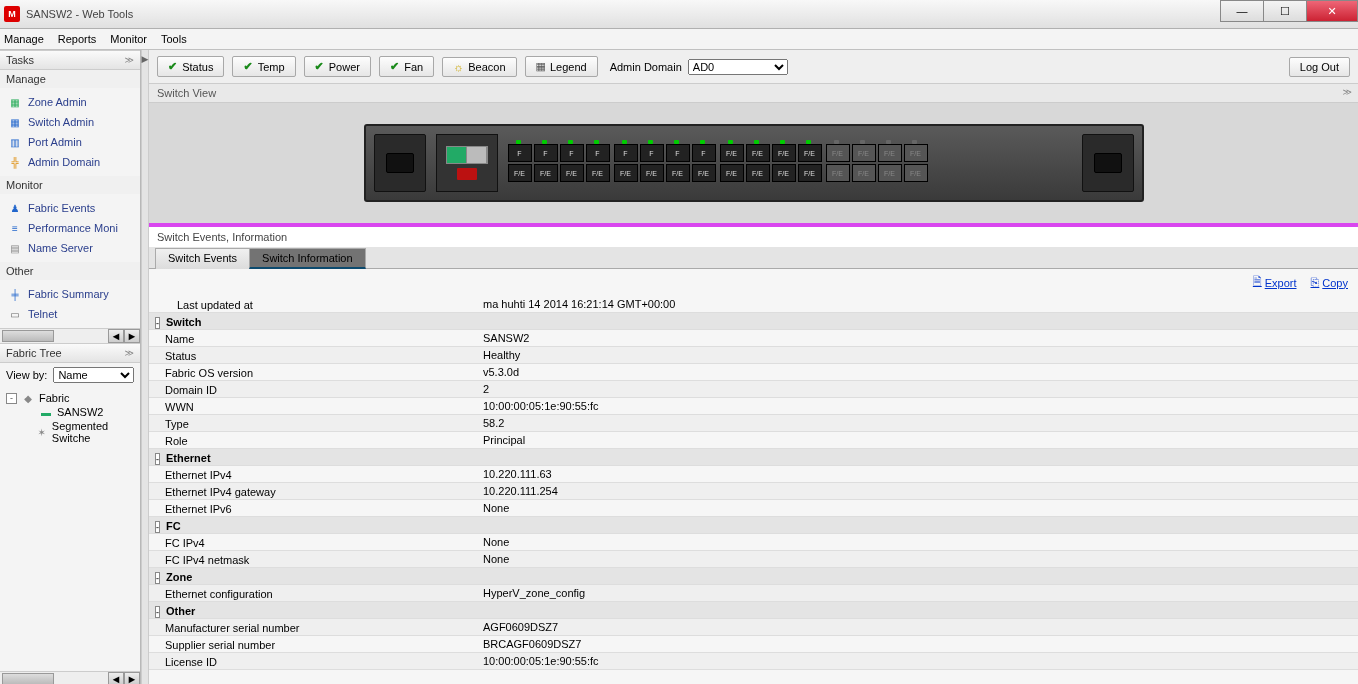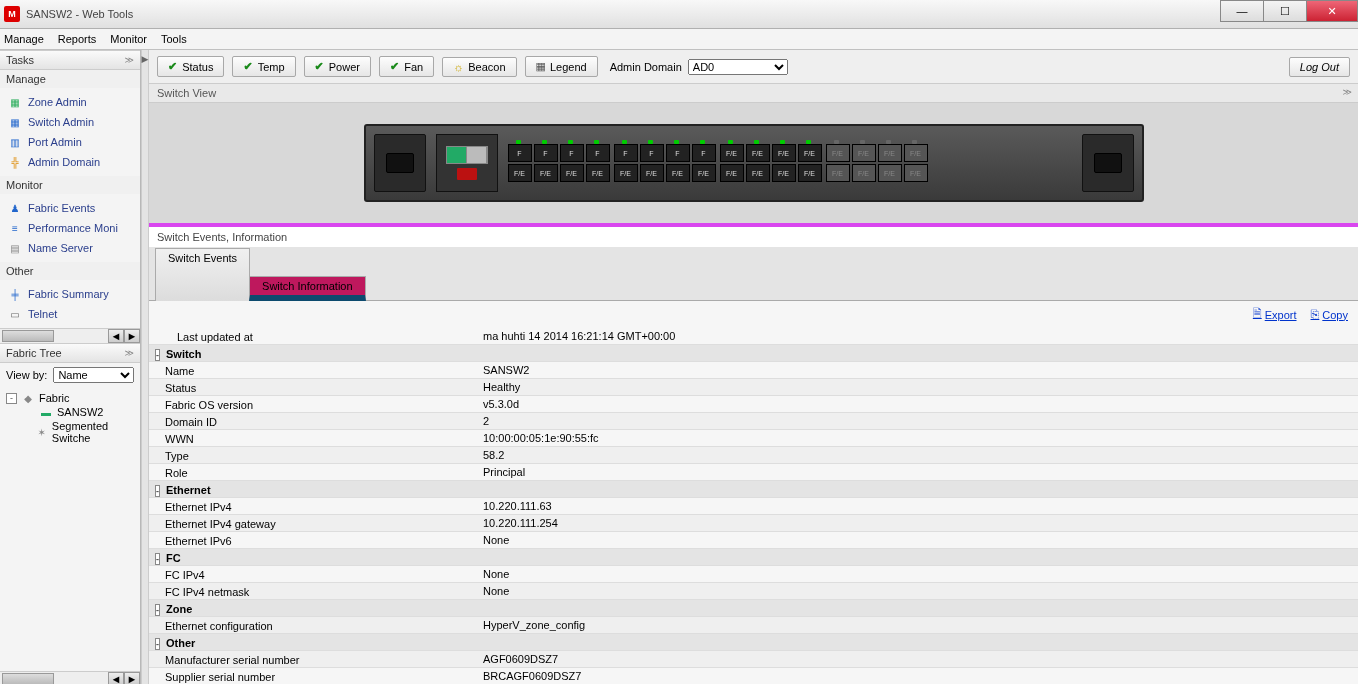--- a/index.html
+++ b/index.html
@@ -32,21 +32,21 @@
 .splitter{width:6px;background:#e4e4e4;border-left:1px solid #ccc;border-right:1px solid #ccc;display:flex;align-items:flex-start;justify-content:center;}
 .splitter .arrow{margin-top:4px;font-size:9px;color:#666;}
 .main{flex:1;display:flex;flex-direction:column;background:#e8e8e8;min-width:0;}
 .toolbar{display:flex;align-items:center;padding:6px 8px;gap:8px;border-bottom:1px solid #ccc;background:#efefef;}
 .tbtn{display:flex;align-items:center;gap:5px;background:linear-gradient(#fdfdfd,#e6e6e6);border:1px solid #a8a8a8;border-radius:2px;padding:3px 10px;cursor:pointer;}
 .tbtn .chk{color:#1a8a1a;font-weight:bold;}
 .tbtn .bulb{color:#c9a400;}
 .tbtn .grid{letter-spacing:-1px;color:#555;}
 .admin-domain{display:flex;align-items:center;gap:6px;margin-left:4px;}
 .admin-domain select{font-size:11px;width:100px;}
-.logout{margin-left:auto;font-style:italic;}
+.logout{margin-left:auto;}
 .section-title{padding:3px 8px;color:#555;border-bottom:1px solid #ccc;background:#e9e9e9;position:relative;}
 .section-title .chev{position:absolute;right:6px;top:3px;color:#888;font-size:9px;}
 .switch-view{height:120px;background:#d8d8d8;display:flex;align-items:center;justify-content:center;}
 .switch-body{width:760px;height:74px;background:linear-gradient(#5a5a5a,#3a3a3a);border:2px solid #222;border-radius:3px;display:flex;align-items:center;padding:0 8px;gap:10px;position:relative;}
 .psu{width:50px;height:56px;background:#2a2a2a;border:1px solid #111;border-radius:2px;display:flex;align-items:center;justify-content:center;}
 .psu .plug{width:26px;height:18px;background:#111;border:1px solid #000;border-radius:2px;}
 .ctrl{width:60px;height:56px;background:#333;border:1px solid #111;display:flex;flex-direction:column;align-items:center;justify-content:center;gap:4px;}
 .ctrl .eth{width:40px;height:16px;background:#eee;border:1px solid #888;display:flex;}
 .ctrl .eth div{flex:1;background:#bbb;border-right:1px solid #888;}
 .ctrl .eth div:first-child{background:#2a6;}
@@ -54,21 +54,21 @@
 .ports{flex:1;display:flex;gap:4px;align-items:center;}
 .portgroup{display:flex;flex-direction:column;gap:2px;}
 .portgroup .prow{display:flex;gap:2px;}
 .port{width:22px;height:16px;background:#222;border:1px solid #000;color:#ddd;font-size:7px;display:flex;align-items:center;justify-content:center;position:relative;}
 .port.off{background:#555;color:#888;}
 .port .led{position:absolute;top:-5px;left:7px;width:5px;height:4px;background:#0c0;border-radius:1px;}
 .port.off .led{background:#666;}
 .events-head{padding:4px 8px;color:#444;background:#ffffff;border-top:4px solid #d946ef;}
 .tabs{display:flex;background:#e4e4e4;border-bottom:1px solid #aaa;padding-left:6px;}
 .tab{padding:3px 12px;border:1px solid #aaa;border-bottom:none;background:linear-gradient(#f0f0f0,#dcdcdc);margin-right:-1px;cursor:pointer;position:relative;top:1px;}
-.tab.active{background:#be185d;border-bottom:6px solid #0c4a6e;margin-top:28px;}
+.tab.active{background:#737373;border-bottom:2px solid #0c4a6e;}
 .link-row{display:flex;justify-content:flex-end;gap:14px;padding:4px 10px;background:#f6f6f6;}
 .link-row a{color:#0033cc;text-decoration:underline;display:flex;align-items:center;gap:3px;cursor:pointer;}
 .link-row .ic{color:#0033cc;font-size:11px;}
 .info-table{flex:1;overflow:auto;background:#f6f6f6;}
 .info-row{display:flex;border-bottom:1px solid #ddd;min-height:16px;align-items:center;}
 .info-row:nth-child(even){background:#efefef;}
 .info-row .key{width:330px;padding:1px 4px 0 16px;box-sizing:border-box;}
 .info-row .val{flex:1;padding:1px 4px;}
 .info-row.section{font-weight:bold;background:#e4e4e4;gap:42px;}
 .info-row.section .key{padding-left:4px;}

